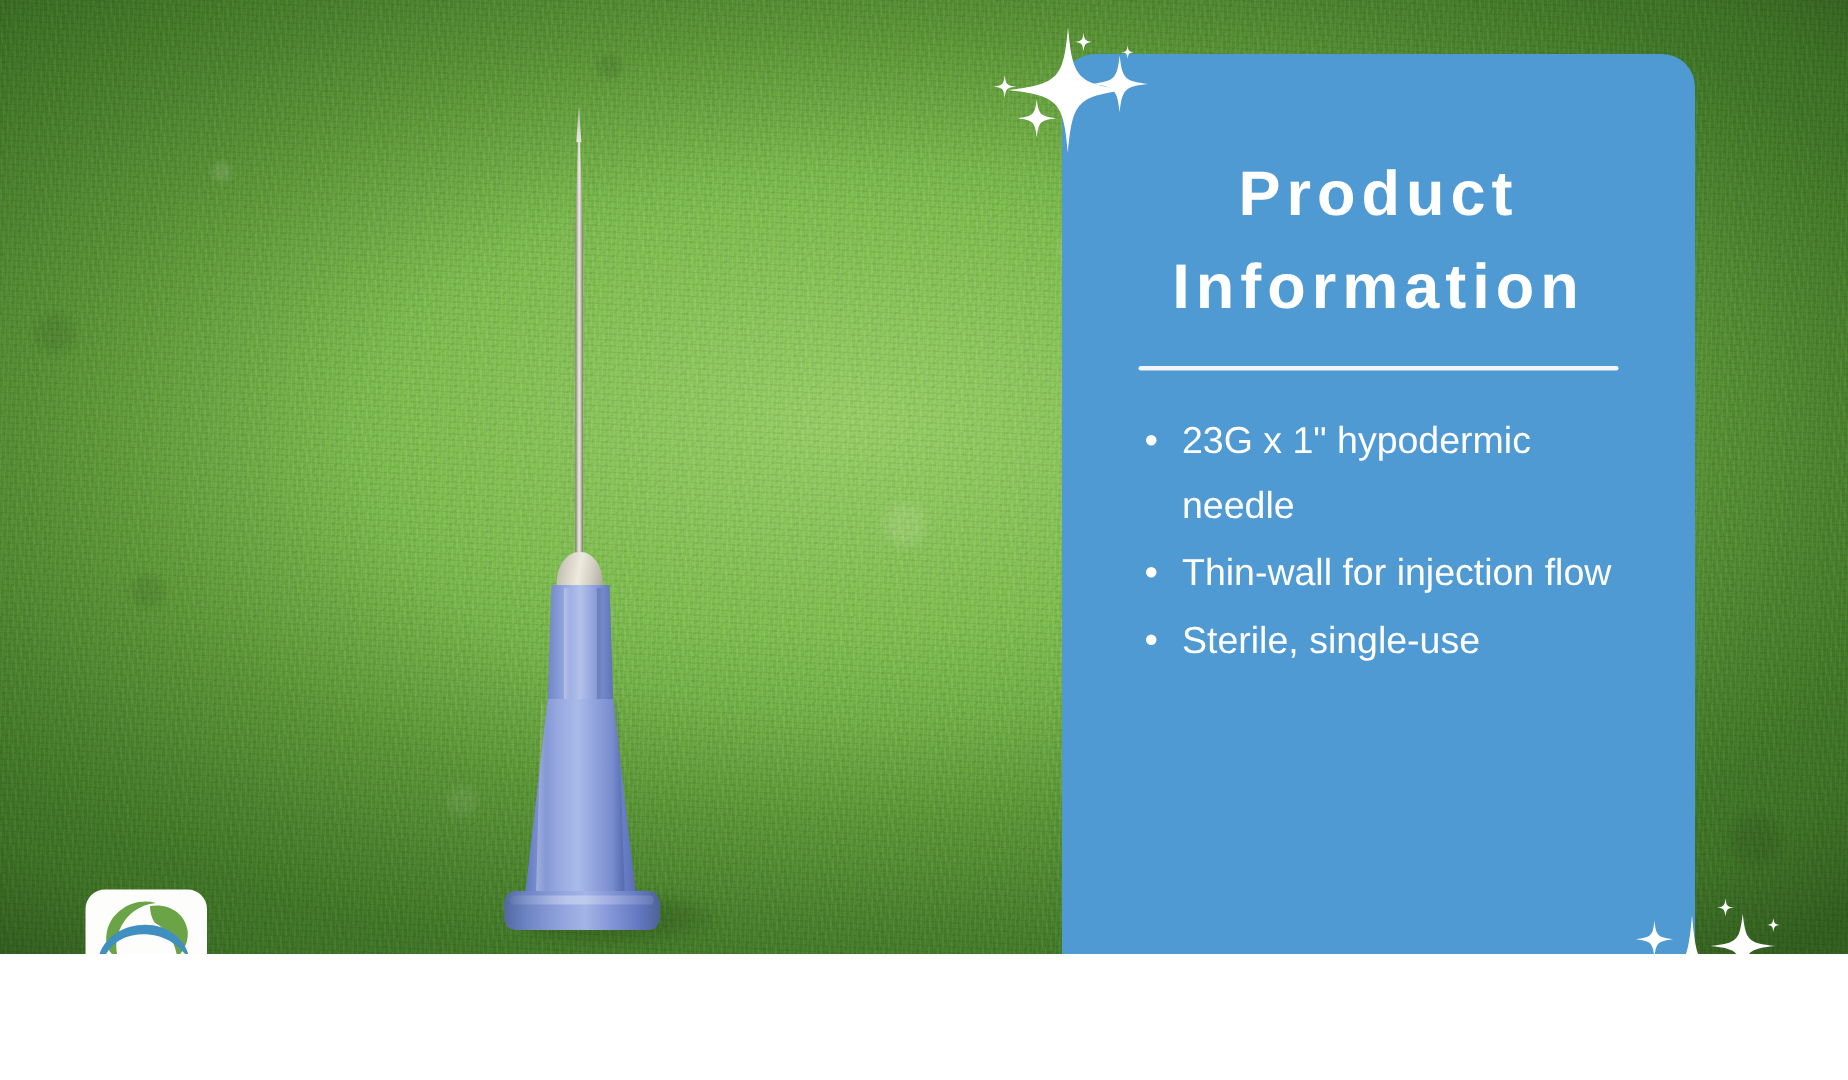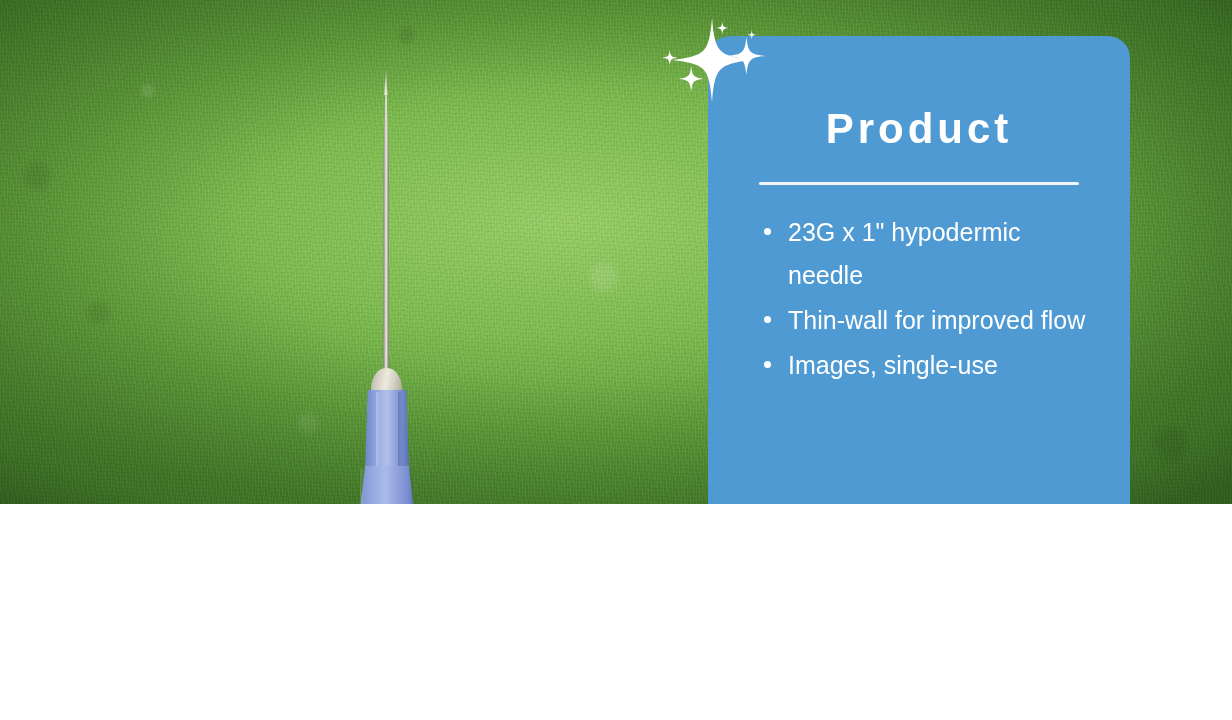--- a/index.html
+++ b/index.html
@@ -8,21 +8,21 @@
   html, body {
     width: 1232px;
     height: 720px;
     overflow: hidden;
     font-family: "Liberation Sans", sans-serif;
   }
 
   #stage {
     position: relative;
     width: 1232px;
-    height: 504px;
+    height: 636px;
     overflow: hidden;
     background: #4d7c0f;
   }
 
   
   .bg-base {
     position: absolute;
     inset: 0;
     background:
       radial-gradient(ellipse 62% 58% at 46% 44%, #94cc62 0%, #7cbb4c 38%, #5f9e37 72%, #4b8a2c 100%);
@@ -292,26 +292,27 @@
     <div class="hub-body"></div>
     <div class="hub-body-sheenL"></div>
     <div class="hub-body-sheenR"></div>
     <div class="hub-flange"></div>
     <div class="hub-flange-hi"></div>
   </div>
 
   <div id="info-card">
     <div class="card-title">
       <div>Product</div>
+      <div>Information</div>
     </div>
     <div class="card-divider"></div>
     <ul class="card-list" id="card-list">
         <li>23G x 1" hypodermic needle</li>
-        <li>Thin-wall for improved flow</li>
-        <li>Images, single-use</li>
+        <li>Thin-wall for injection flow</li>
+        <li>Sterile, single-use</li>
       </ul>
   </div>
 
   <div class="sparkle-group" id="sparkles-tl">
     <svg width="130" height="120" viewBox="0 0 130 120">
       <g fill="#ffffff">
         <path d="M52 10 C55 44 58 48 92 52 C58 56 55 60 52 94 C49 60 46 56 12 52 C46 48 49 44 52 10 Z"></path>
         <path d="M92 42 C94 60 96 62 114 64 C96 66 94 68 92 86 C90 68 88 66 70 64 C88 62 90 60 92 42 Z" transform="translate(-3,-14) scale(0.86) translate(12,8)"></path>
         <path d="M33 74 C34.6 87 35.8 88.2 49 90 C35.8 91.8 34.6 93 33 106 C31.4 93 30.2 91.8 17 90 C30.2 88.2 31.4 87 33 74 Z" transform="translate(0,-6) scale(0.8) translate(6,6)"></path>
         <path d="M40 212 C41.4 224 42.6 225.2 55 227 C42.6 228.8 41.4 230 40 242 C38.6 230 37.4 228.8 25 227 C37.4 225.2 38.6 224 40 212 Z" transform="translate(-6,-3) scale(0.78) translate(10,0)"></path>

